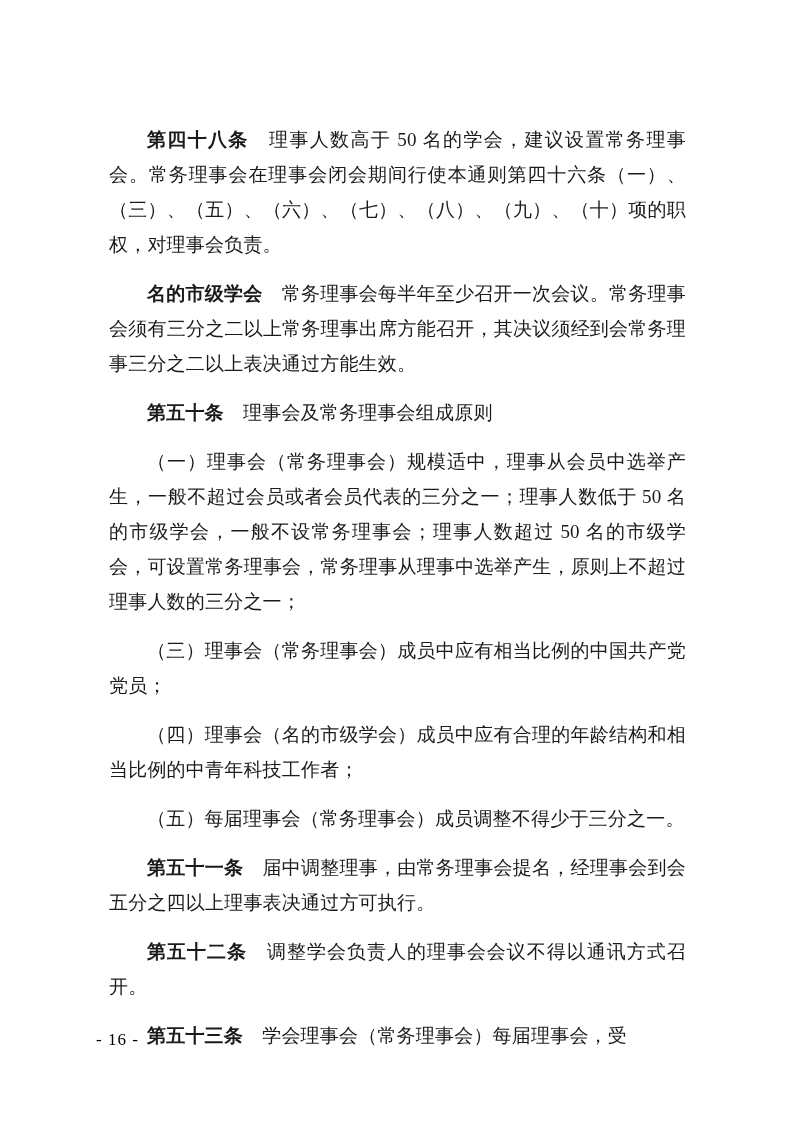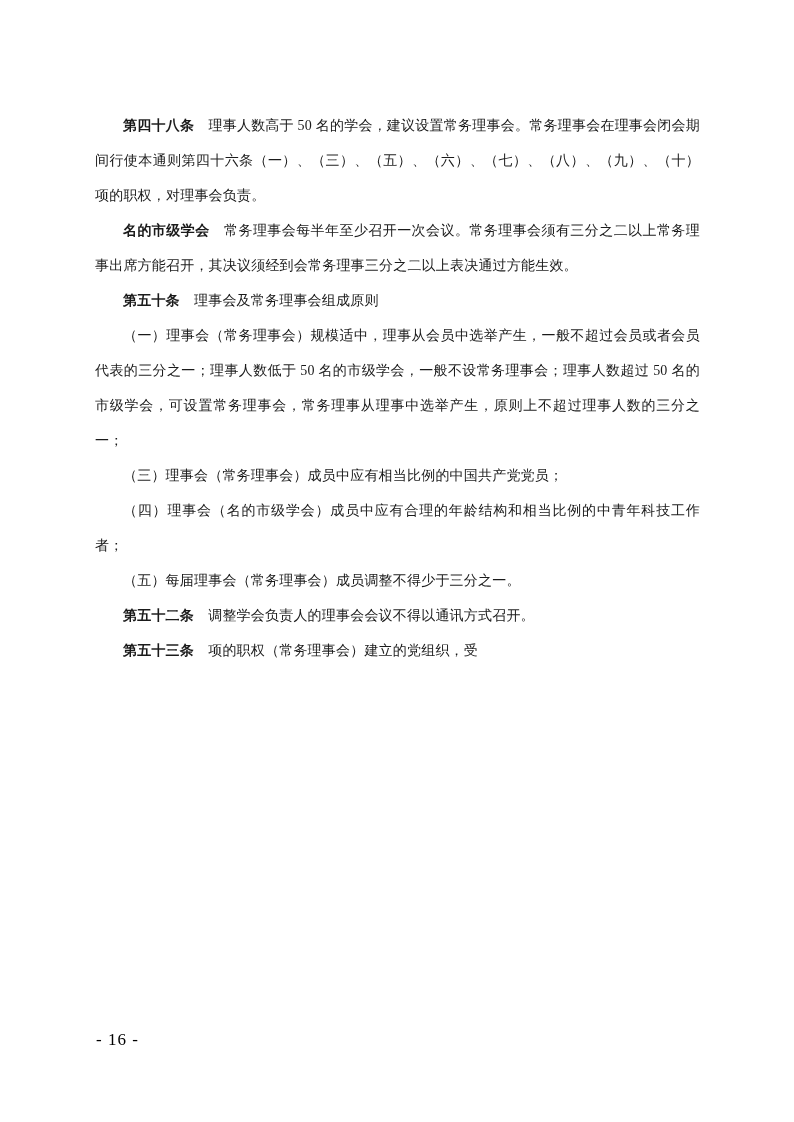--- a/index.html
+++ b/index.html
@@ -20,23 +20,23 @@
     inset: 0;
     background: #ffffff;
   }
   .content {
     position: absolute;
     left: 95px;
     top: 108px;
     width: 605px;
   }
   p.para {
-    margin: 0;
+    margin: 14px;
     padding: 0;
-    font-size: 14px;
+    font-size: 19px;
     line-height: 35px;
     text-align: justify;
     text-justify: inter-ideograph;
     text-indent: 2em;
     letter-spacing: 0.2px;
   }
   .lead {
     font-weight: bold;
   }
   .page-number {
@@ -62,19 +62,20 @@
 
   <p class="para"><span class="ptext">（一）理事会（常务理事会）规模适中，理事从会员中选举产生，一般不超过会员或者会员代表的三分之一；理事人数低于 50 名的市级学会，一般不设常务理事会；理事人数超过 50 名的市级学会，可设置常务理事会，常务理事从理事中选举产生，原则上不超过理事人数的三分之一；</span></p>
 
 
   <p class="para"><span class="ptext">（三）理事会（常务理事会）成员中应有相当比例的中国共产党党员；</span></p>
 
   <p class="para"><span class="ptext">（四）理事会（名的市级学会）成员中应有合理的年龄结构和相当比例的中青年科技工作者；</span></p>
 
   <p class="para"><span class="ptext">（五）每届理事会（常务理事会）成员调整不得少于三分之一。</span></p>
 
+  <p class="para"><b class="lead">第五十一条</b><span class="ptext">　届中调整理事，由常务理事会提名，经理事会到会五分之四以上理事表决通过方可执行。</span></p>
 
   <p class="para"><b class="lead">第五十二条</b><span class="ptext">　调整学会负责人的理事会会议不得以通讯方式召开。</span></p>
 
-  <p class="para"><b class="lead">第五十三条</b><span class="ptext">　项的职权（常务理事会）建立的党组织，受</span></p>
+  <p class="para"><b class="lead">第五十三条</b><span class="ptext">　学会理事会（常务理事会）每届理事会，受</span></p>
 </div>
   <div class="page-number">- 16 -</div>
 </div>
 
 </body></html>

